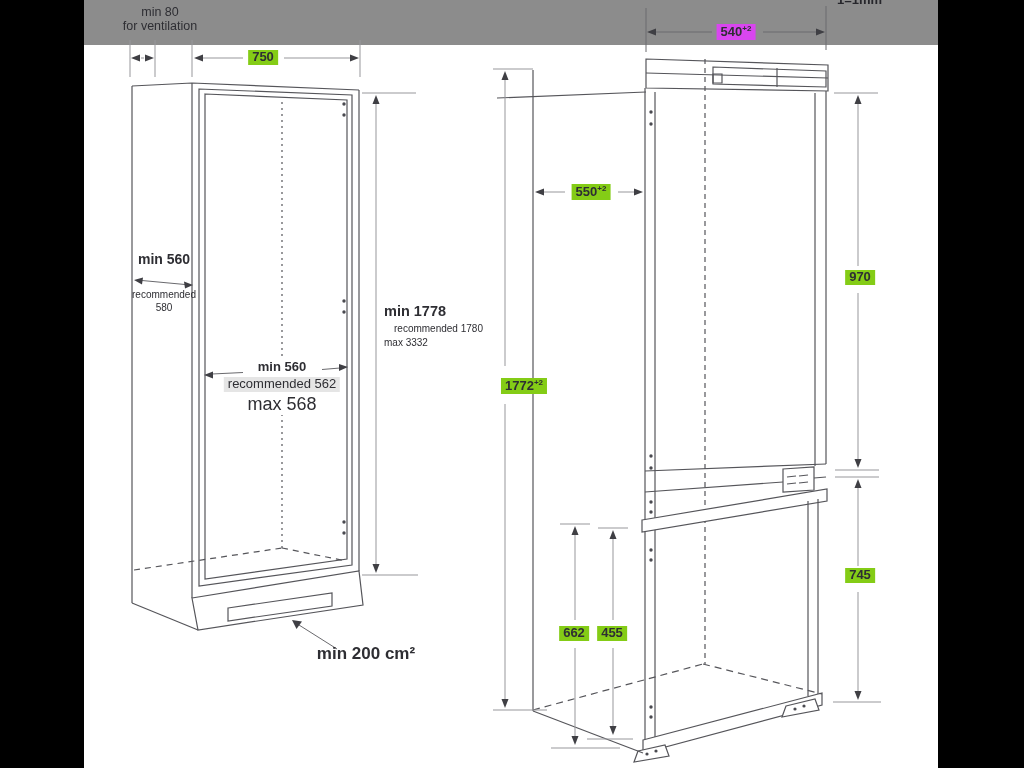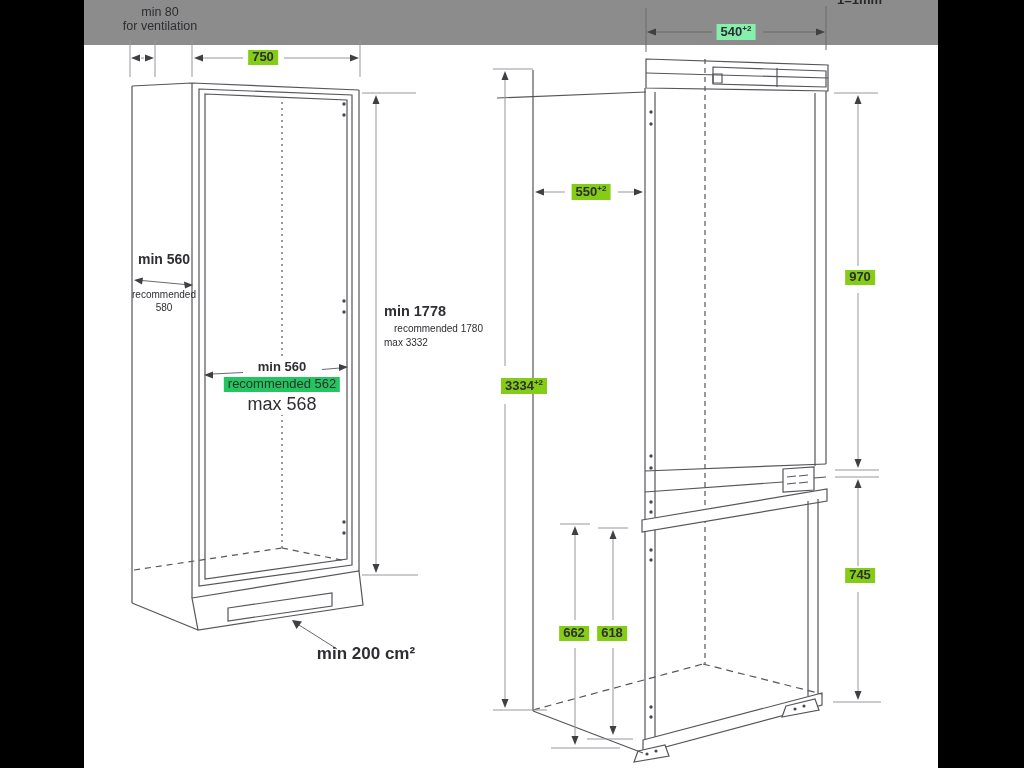--- a/index.html
+++ b/index.html
@@ -4,21 +4,21 @@
 <style>
   html,body{margin:0;padding:0;background:#000;}
   #page{position:relative;width:1024px;height:768px;overflow:hidden;background:#000;
         font-family:"Liberation Sans","DejaVu Sans",sans-serif;}
   #canvas{position:absolute;left:84px;top:0;width:854px;height:768px;background:#fff;}
   #topband{position:absolute;left:84px;top:0;width:854px;height:45px;background:#8c8c8c;}
   #drawing{position:absolute;left:0;top:0;width:1024px;height:768px;}
   .lbl{position:absolute;color:#2e2e33;white-space:nowrap;line-height:1.15;}
   .ctr{transform:translateX(-50%);text-align:center;}
   .num{font-weight:600;font-size:13px;background:#84cc16;padding:0 4px;}
-  .ongray{background:#86efac;}
+  .ongray{background:#d946ef;}
   sup{font-size:8px;font-weight:600;}
   .sm{font-size:10px;}
 </style>
 </head>
 <body>
 
 <div id="page">
   <div id="canvas"></div>
   <div id="topband"></div>
 
@@ -185,31 +185,31 @@
     <div>for ventilation</div>
   </div>
 
   <div class="lbl ctr num" style="left:263px;top:50px;">750</div>
 
   <div class="lbl ctr" style="left:164px;top:251px;font-size:14px;font-weight:600;">min 560</div>
   <div class="lbl ctr sm" style="left:164px;top:289px;">recommended</div>
   <div class="lbl ctr sm" style="left:164px;top:302px;">580</div>
 
   <div class="lbl ctr" style="left:282px;top:360px;font-size:13px;font-weight:600;background:#fff;padding:0 4px;">min 560</div>
-  <div class="lbl ctr" style="left:282px;top:377px;font-size:13px;background:#22c55e;padding:0 4px;">recommended 562</div>
+  <div class="lbl ctr" style="left:282px;top:377px;font-size:13px;background:#e5e5e5;padding:0 4px;">recommended 562</div>
   <div class="lbl ctr" style="left:282px;top:394px;font-size:18px;background:#fff;padding:0 4px;">max 568</div>
 
   <div class="lbl" style="left:384px;top:303px;font-size:14.5px;font-weight:600;">min 1778</div>
   <div class="lbl sm" style="left:384px;top:323px;padding-left:10px;">recommended 1780</div>
   <div class="lbl sm" style="left:384px;top:337px;">max 3332</div>
 
   <div class="lbl ctr" style="left:366px;top:644px;font-size:17px;font-weight:600;">min 200 cm²</div>
 
-  <div class="lbl ctr num" style="left:524px;top:378px;"><span>3334</span><sup>+2</sup></div>
+  <div class="lbl ctr num" style="left:524px;top:378px;"><span>1772</span><sup>+2</sup></div>
   <div class="lbl ctr num" style="left:591px;top:184px;"><span>550</span><sup>+2</sup></div>
   <div class="lbl ctr num ongray" style="left:736px;top:24px;"><span>540</span><sup>+2</sup></div>
   <div class="lbl ctr num" style="left:860px;top:270px;">970</div>
   <div class="lbl ctr num" style="left:860px;top:568px;">745</div>
   <div class="lbl ctr num" style="left:574px;top:626px;">662</div>
-  <div class="lbl ctr num" style="left:612px;top:626px;">618</div>
+  <div class="lbl ctr num" style="left:612px;top:626px;">455</div>
 
   <div class="lbl" style="left:837px;top:-7px;font-size:13px;font-weight:600;color:#26262b;">1=1mm</div>
 </div>
 
 </body></html>

